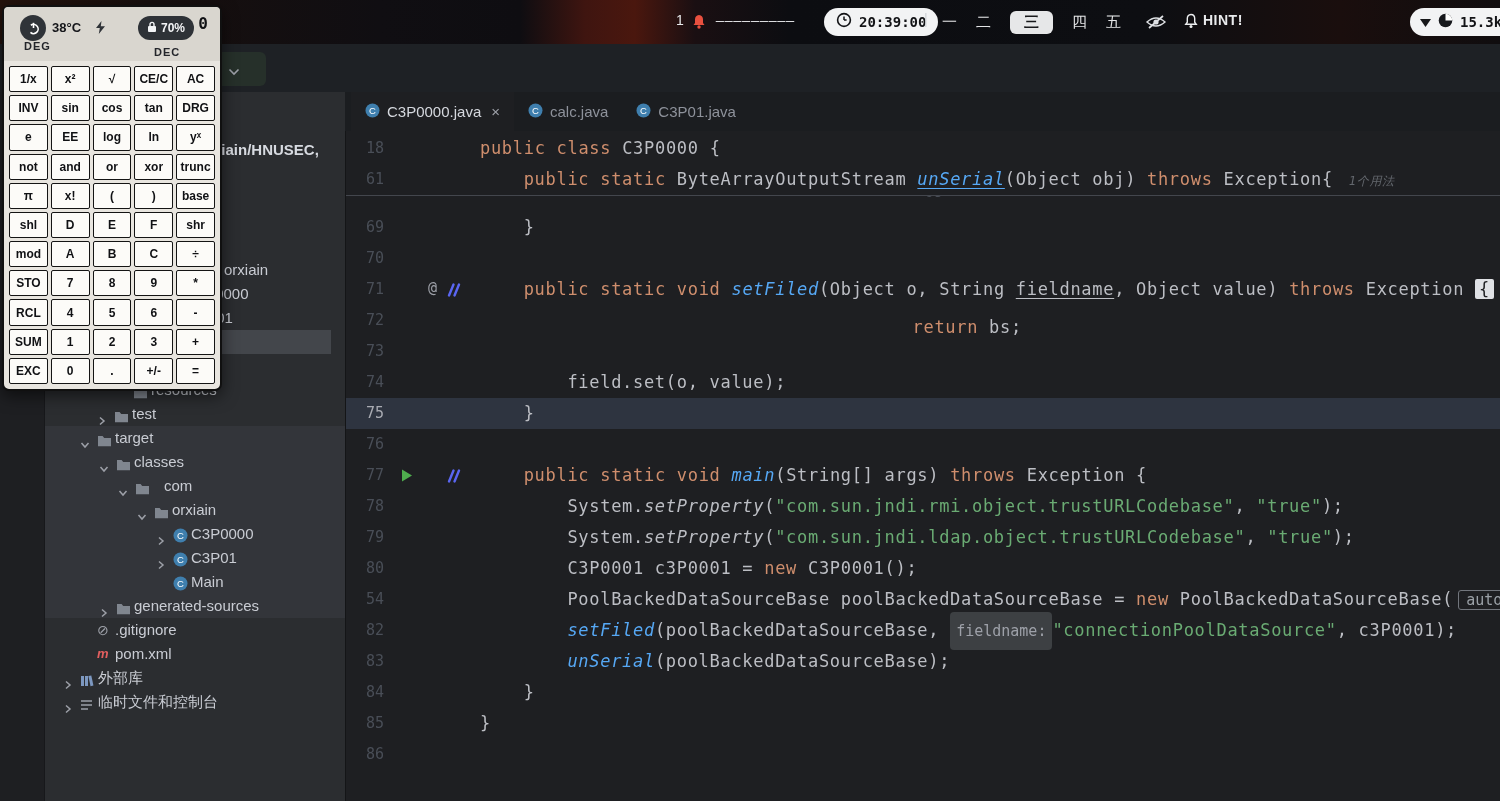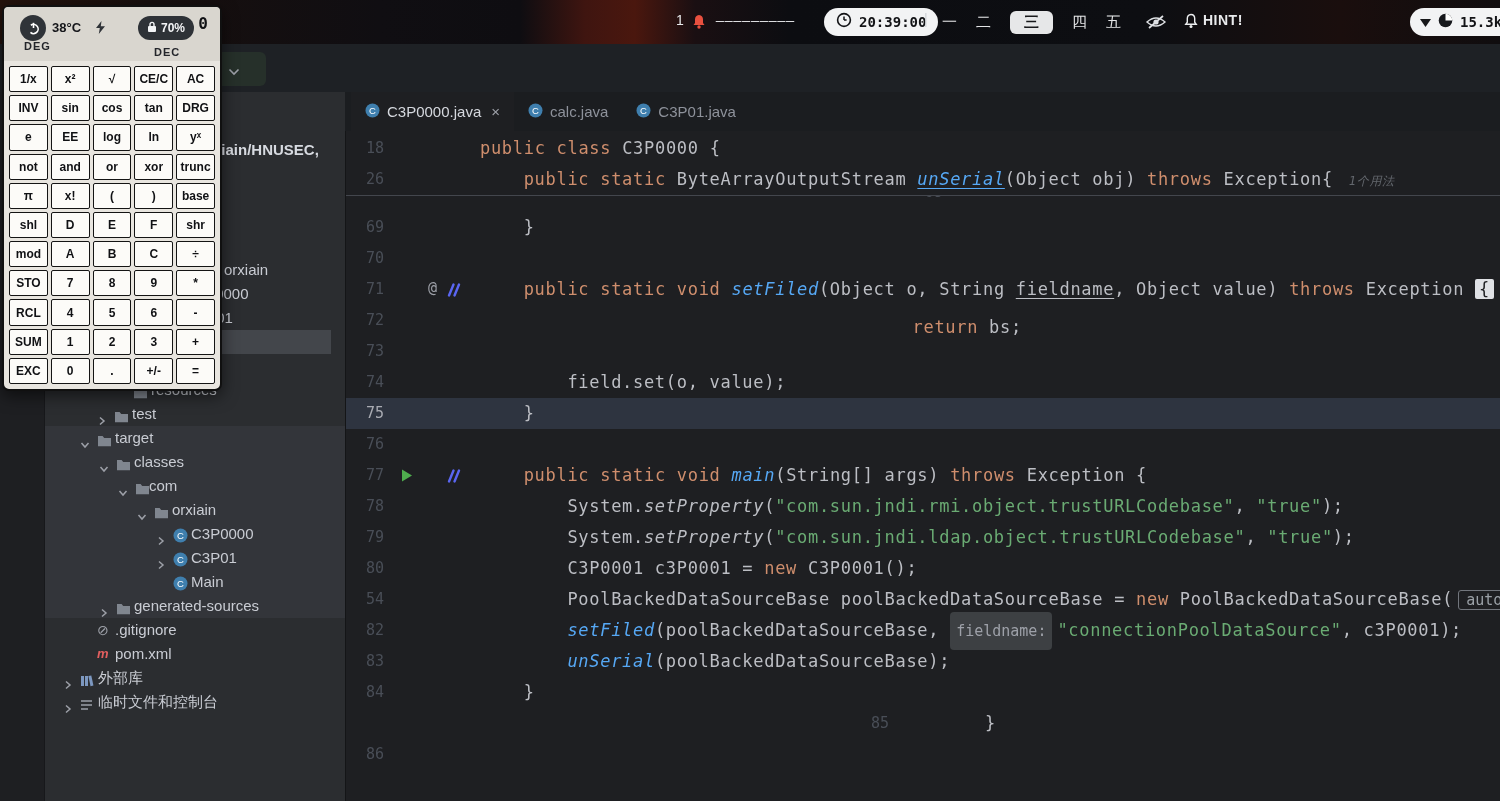--- a/index.html
+++ b/index.html
@@ -51,21 +51,21 @@
   .at-ic{color:#9da0a8;font-size:15px;font-family:"DejaVu Sans Mono",monospace;top:5px}
   .code{font-family:"DejaVu Sans Mono",monospace;font-size:17px;letter-spacing:0.7px;white-space:pre;color:#bcbec4}
   .k{color:#cf8e6d}
   .d{color:#bcbec4}
   .f{color:#56a8f5;font-style:italic}
   .fu{color:#56a8f5;font-style:italic;text-decoration:underline;text-underline-offset:3px}
   .s{color:#6aab73}
   .i{font-style:italic;color:#bcbec4}
   .h{color:#63676d;font-style:italic;font-size:12px}
   .u{color:#bcbec4;text-decoration:underline;text-underline-offset:3px}
-  .ch{background:#3d4043;color:#9da0a8;border-radius:4px;padding:10px 6px;margin-right:5px;font-size:15px;letter-spacing:0}
+  .ch{background:#3d4043;color:#9da0a8;border-radius:4px;padding:10px 6px;font-size:15px;letter-spacing:0}
   .cb{border:1px solid #72767d;color:#9aa0a6;border-radius:3px;padding:0 7px;margin-left:5px;font-size:15px;letter-spacing:0}
   .bx{background:#dfe1e5;color:#1e1f22;border-radius:2px;padding:0 4px}
   #sticky{position:absolute;left:0;top:0;width:1155px;height:65px;background:#1e1f22;border-bottom:1.5px solid #43464d;box-sizing:border-box;z-index:5}
 
   
   #calc{left:2px;top:5px;width:220px;height:386px;background:#e8e5df;border:2.5px solid #101010;border-radius:7px;
         box-shadow:0 5px 16px rgba(0,0,0,.55);box-sizing:border-box;z-index:20}
   #calc-display{position:absolute;left:0;top:0;width:100%;height:54px;background:#d9d6cf;border-radius:4px 4px 0 0}
   .pwr{position:absolute;left:16px;top:8px;width:26px;height:26px;border-radius:50%;background:#2f3338;display:flex;align-items:center;justify-content:center}
   .temp{position:absolute;left:48px;top:13px;font-size:13px;font-weight:bold;color:#15161a}
@@ -216,21 +216,21 @@
             </svg></span>
           <span class="lbl" style="left: 89px;">classes</span>
         </div>
         <div class="tree-row block" style="top: 382px;">
           <span class="chev" style="left: 73px;"><svg width="10" height="10" viewBox="0 0 10 10">
               <polyline points="1.5,3 5,7 8.5,3" fill="none" stroke="#9da0a8" stroke-width="1.5"></polyline>
             </svg></span>
           <span class="ic" style="left: 90px;"><svg width="15" height="13" viewBox="0 0 15 13">
               <path d="M1 2 h4.6 l1.6 2 H14 v8.3 H1z" fill="#80868f"></path>
             </svg></span>
-          <span class="lbl" style="left: 104px; text-align: center;">com</span>
+          <span class="lbl" style="left: 119px; text-align: center;">com</span>
         </div>
         <div class="tree-row block" style="top: 406px;">
           <span class="chev" style="left: 92px;"><svg width="10" height="10" viewBox="0 0 10 10">
               <polyline points="1.5,3 5,7 8.5,3" fill="none" stroke="#9da0a8" stroke-width="1.5"></polyline>
             </svg></span>
           <span class="ic" style="left: 109px;"><svg width="15" height="13" viewBox="0 0 15 13">
               <path d="M1 2 h4.6 l1.6 2 H14 v8.3 H1z" fill="#80868f"></path>
             </svg></span>
           <span class="lbl" style="left: 127px;">orxiain</span>
         </div>
@@ -428,39 +428,39 @@
         <div class="eline" style="top: 514.5px;">
           <span class="ln">83</span>
           <span class="lnicons"></span>
           <span class="code" style="padding-left: 87.4px;"><span class="f">unSerial</span><span class="d">(poolBackedDataSourceBase);</span></span>
         </div>
         <div class="eline" style="top: 545.5px;">
           <span class="ln">84</span>
           <span class="lnicons"></span>
           <span class="code" style="padding-left: 43.7px;"><span class="d">}</span></span>
         </div>
-        <div class="eline" style="top: 576.5px; justify-content: center;">
+        <div class="eline" style="top: 576.5px;">
           <span class="ln">85</span>
           <span class="lnicons"></span>
           <span class="code" style="padding-left: 0px;"><span class="d">}</span></span>
         </div>
         <div class="eline" style="top: 607.5px;">
           <span class="ln">86</span>
           <span class="lnicons"></span>
           <span class="code" style="padding-left: 0px;"></span>
         </div>
       </div>
     <div id="sticky">
         <div class="eline" style="top: 1.5px;">
           <span class="ln">18</span>
           <span class="lnicons"></span>
           <span class="code" style="padding-left: 0px;"><span class="k">public class </span><span class="d">C3P0000 {</span></span>
         </div>
         <div class="eline" style="top: 32.5px;">
-          <span class="ln">26</span>
+          <span class="ln">61</span>
           <span class="lnicons"></span>
           <span class="code" style="padding-left: 43.7px;"><span class="k">public static </span><span class="d">ByteArrayOutputStream </span><span class="fu">unSerial</span><span class="d">(Object obj) </span><span class="k">throws</span><span class="d"> Exception{</span><span class="h">  1个用法</span></span>
         </div>
       </div>
   </div>
 </div>
 
 <div id="calc" class="abs">
   <div id="calc-display">
     <div class="pwr">

